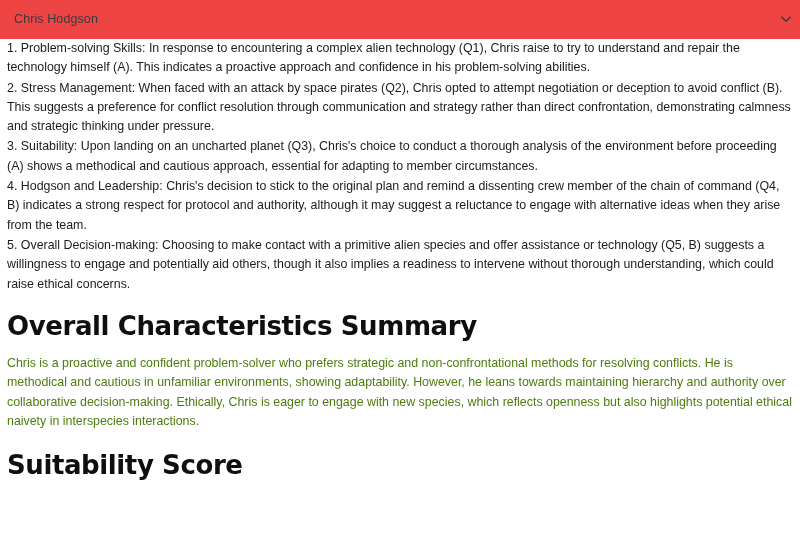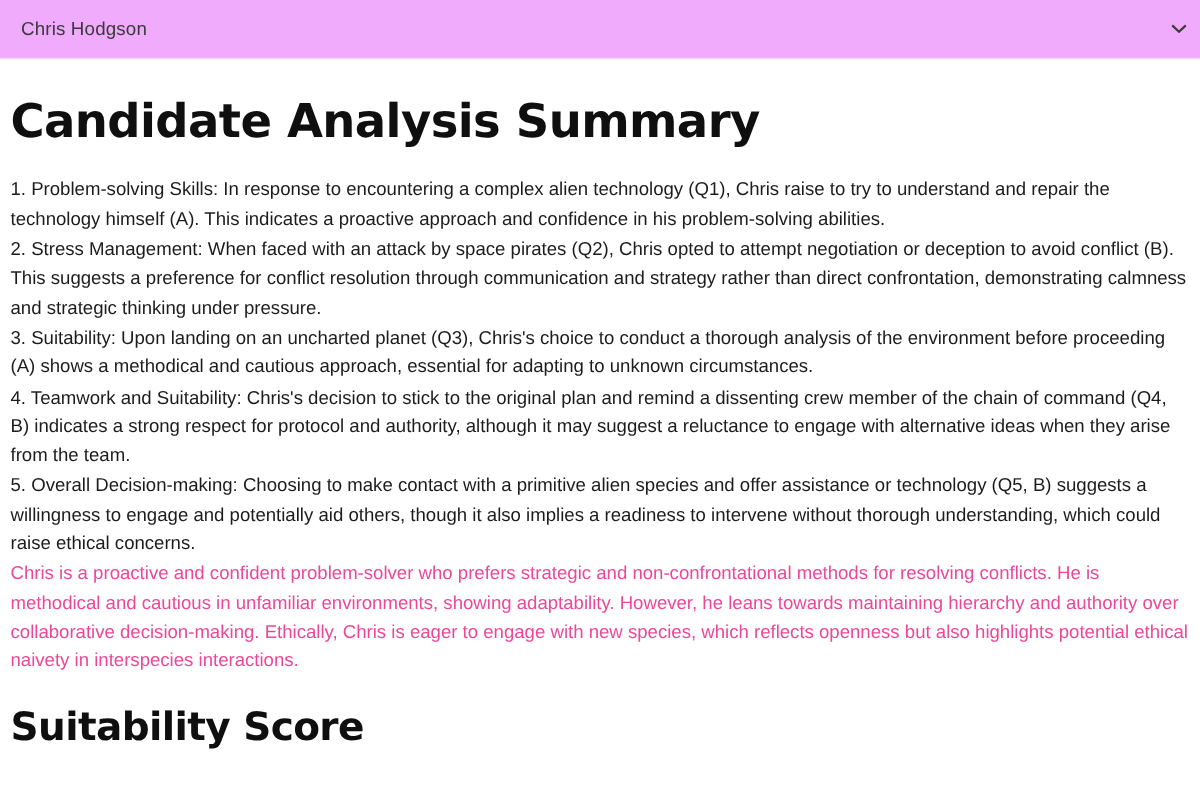--- a/index.html
+++ b/index.html
@@ -12,21 +12,21 @@
     background: #ffffff;
     font-family: "Liberation Sans", sans-serif;
     color: #1a1a1a;
     overflow: hidden;
   }
 
   
   .selector-bar {
     position: relative;
     height: 39px;
-    background: #f0abfc;
+    background: #ef4444;
     display: flex;
     align-items: center;
     padding: 0 14px 0 14px;
     box-sizing: border-box;
   }
   .selector-value {
     font-size: 12.5px;
     color: #3a3a3a;
     line-height: 1;
     letter-spacing: 0.1px;
@@ -84,49 +84,49 @@
     text-align: left;
   }
   p.para b,
   p.para .lead {
     font-weight: normal;
   }
   p.body-para {
     font-size: 12.4px;
     line-height: 19.3px;
     margin: 0;
-    color: #ec4899;
+    color: #4d7c0f;
   }
 </style>
 </head>
 <body>
 
 <div class="selector-bar">
   <span class="selector-value">Chris Hodgson</span>
   <span class="selector-chevron">
     <svg width="10" height="7" viewBox="0 0 10 7" aria-hidden="true">
       <path d="M1 1.4 L5 5.2 L9 1.4" stroke="#3c3c3c" stroke-width="1.5" fill="none" stroke-linecap="square"></path>
     </svg>
   </span>
 </div>
 
 <div class="content">
 
-  <h1 class="section-title title-main">Candidate Analysis Summary</h1>
 
   <div>
     <p class="para"><span>1.</span> <b>Problem-solving Skills</b><span>: In response to encountering a complex alien technology (Q1), Chris raise to try to understand and repair the technology himself (A). This indicates a proactive approach and confidence in his problem-solving abilities.</span></p>
 
     <p class="para"><span>2.</span> <b>Stress Management</b><span>: When faced with an attack by space pirates (Q2), Chris opted to attempt negotiation or deception to avoid conflict (B). This suggests a preference for conflict resolution through communication and strategy rather than direct confrontation, demonstrating calmness and strategic thinking under pressure.</span></p>
 
-    <p class="para"><span>3.</span> <b>Suitability</b><span>: Upon landing on an uncharted planet (Q3), Chris's choice to conduct a thorough analysis of the environment before proceeding (A) shows a methodical and cautious approach, essential for adapting to unknown circumstances.</span></p>
+    <p class="para"><span>3.</span> <b>Suitability</b><span>: Upon landing on an uncharted planet (Q3), Chris's choice to conduct a thorough analysis of the environment before proceeding (A) shows a methodical and cautious approach, essential for adapting to member circumstances.</span></p>
 
-    <p class="para"><span>4.</span> <b>Teamwork and Suitability</b><span>: Chris's decision to stick to the original plan and remind a dissenting crew member of the chain of command (Q4, B) indicates a strong respect for protocol and authority, although it may suggest a reluctance to engage with alternative ideas when they arise from the team.</span></p>
+    <p class="para"><span>4.</span> <b>Hodgson and Leadership</b><span>: Chris's decision to stick to the original plan and remind a dissenting crew member of the chain of command (Q4, B) indicates a strong respect for protocol and authority, although it may suggest a reluctance to engage with alternative ideas when they arise from the team.</span></p>
 
     <p class="para"><span>5.</span> <b>Overall Decision-making</b><span>: Choosing to make contact with a primitive alien species and offer assistance or technology (Q5, B) suggests a willingness to engage and potentially aid others, though it also implies a readiness to intervene without thorough understanding, which could raise ethical concerns.</span></p>
   </div>
 
+  <h1 class="section-title title-sub">Overall Characteristics Summary</h1>
 
   <p class="body-para">Chris is a proactive and confident problem-solver who prefers strategic and non-confrontational methods for resolving conflicts. He is methodical and cautious in unfamiliar environments, showing adaptability. However, he leans towards maintaining hierarchy and authority over collaborative decision-making. Ethically, Chris is eager to engage with new species, which reflects openness but also highlights potential ethical naivety in interspecies interactions.</p>
 
   <h1 class="section-title title-score">Suitability Score</h1>
 
 </div>
 
 </body></html>

